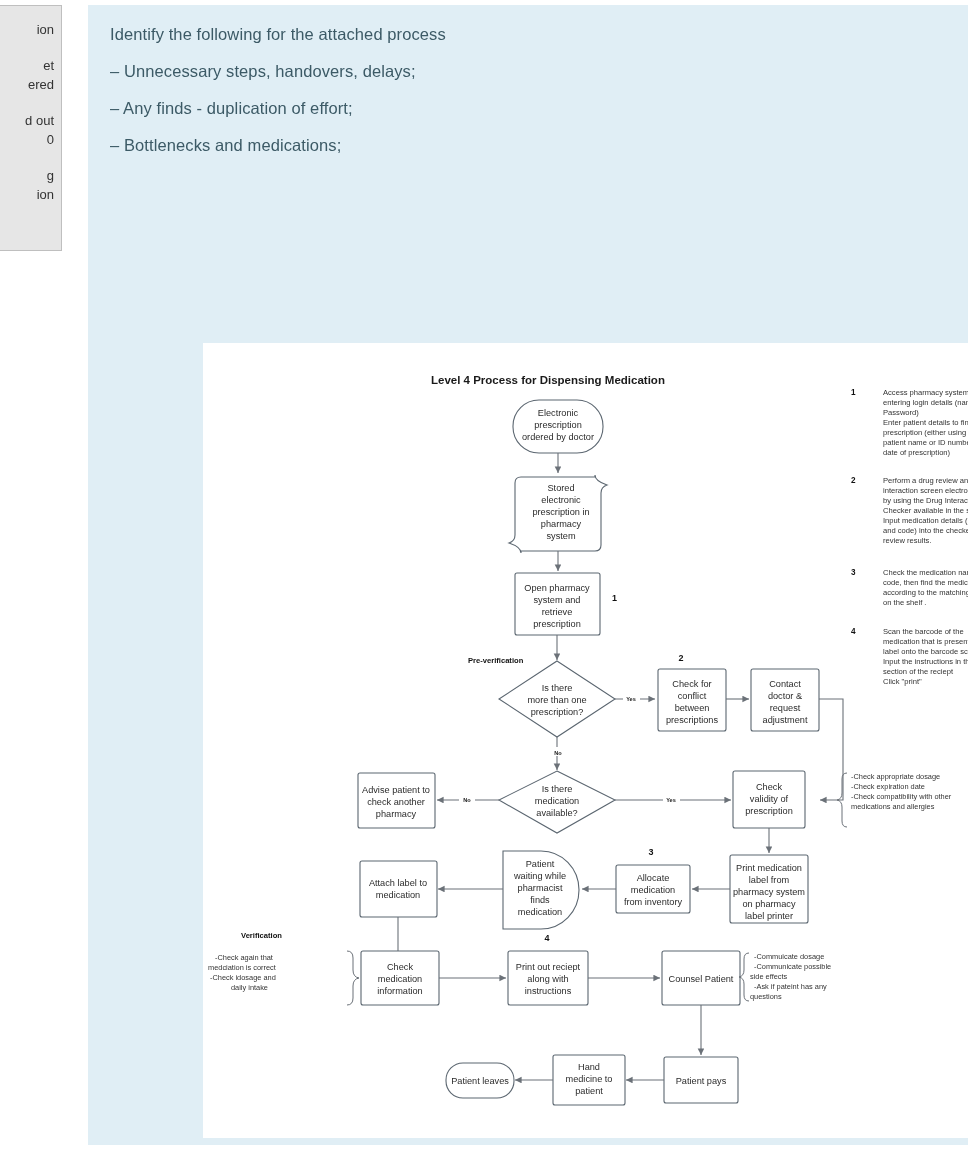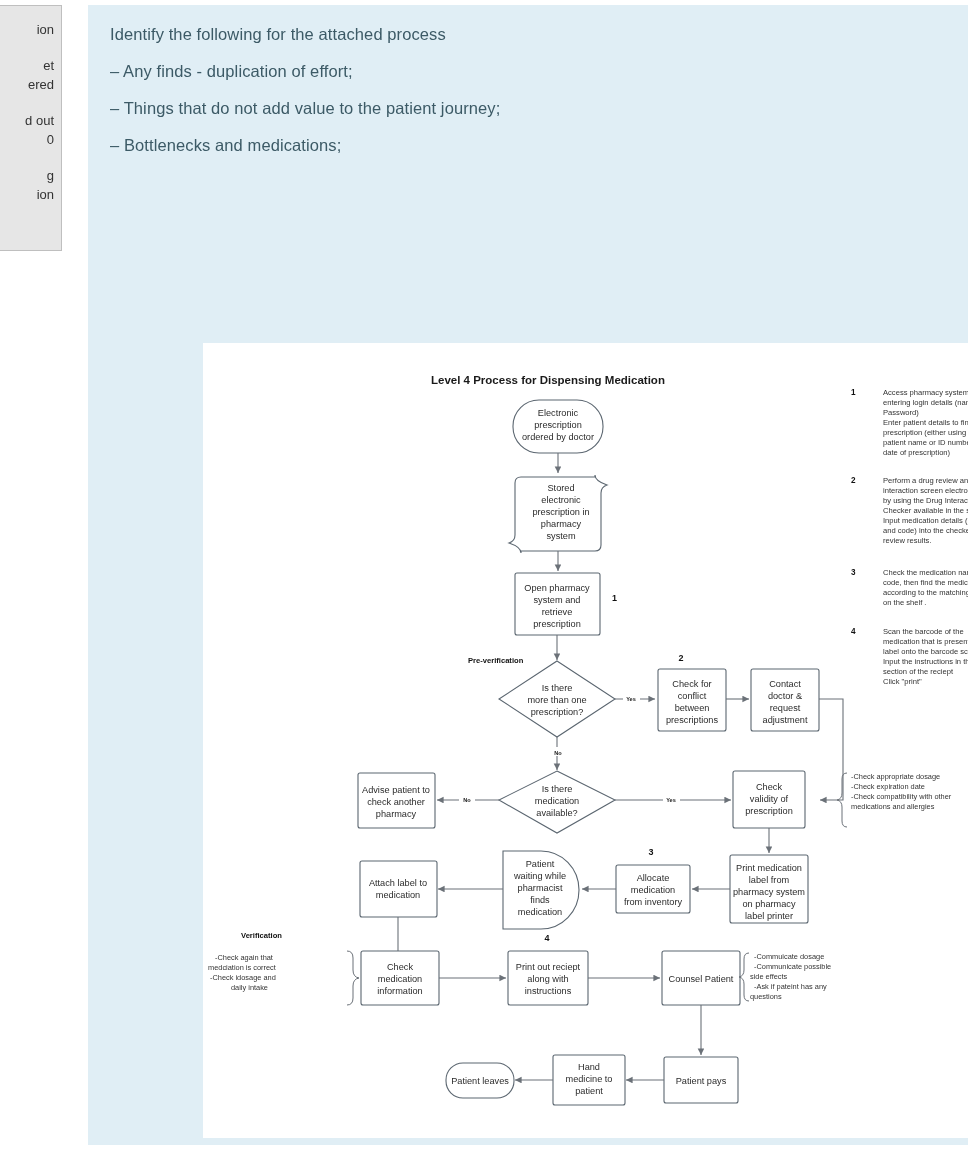--- a/index.html
+++ b/index.html
@@ -65,22 +65,22 @@
   <div class="sb-line">0</div>
   <div class="sb-gap"></div>
   <div class="sb-line">g</div>
   <div class="sb-line">ion</div>
 </div>
 
 <div id="blue-panel">
 
   <div id="prompt-block">
     <div class="p-line">Identify the following for the attached process</div>
+    <div class="p-line">– Unnecessary steps, handovers, delays;</div>
     <div class="p-line">– Any finds - duplication of effort;</div>
-    <div class="p-line">– Things that do not add value to the patient journey;</div>
     <div class="p-line">– Bottlenecks and medications;</div>
   </div>
 
   <div id="attachment-card">
     <div id="diagram">
       <svg width="834" height="795" viewBox="0 0 834 795" xmlns="http://www.w3.org/2000/svg">
         <defs>
           <marker id="ah" markerWidth="7" markerHeight="7" refX="6" refY="3" orient="auto">
             <path d="M0,0 L6,3 L0,6 z" fill="#6b7178"></path>
           </marker>

